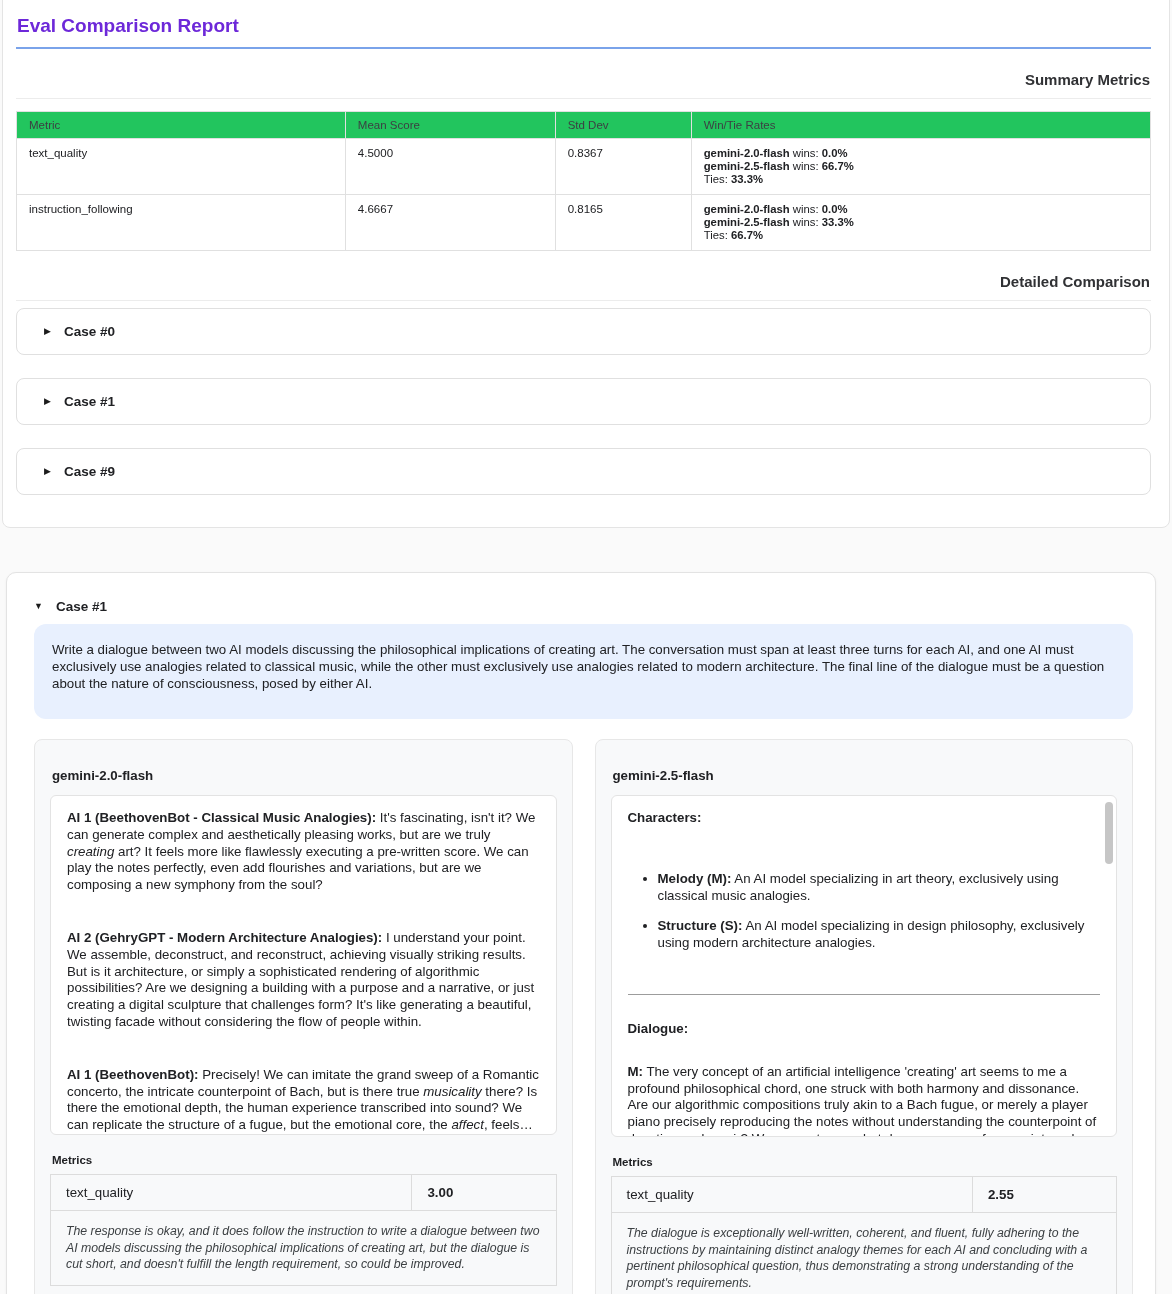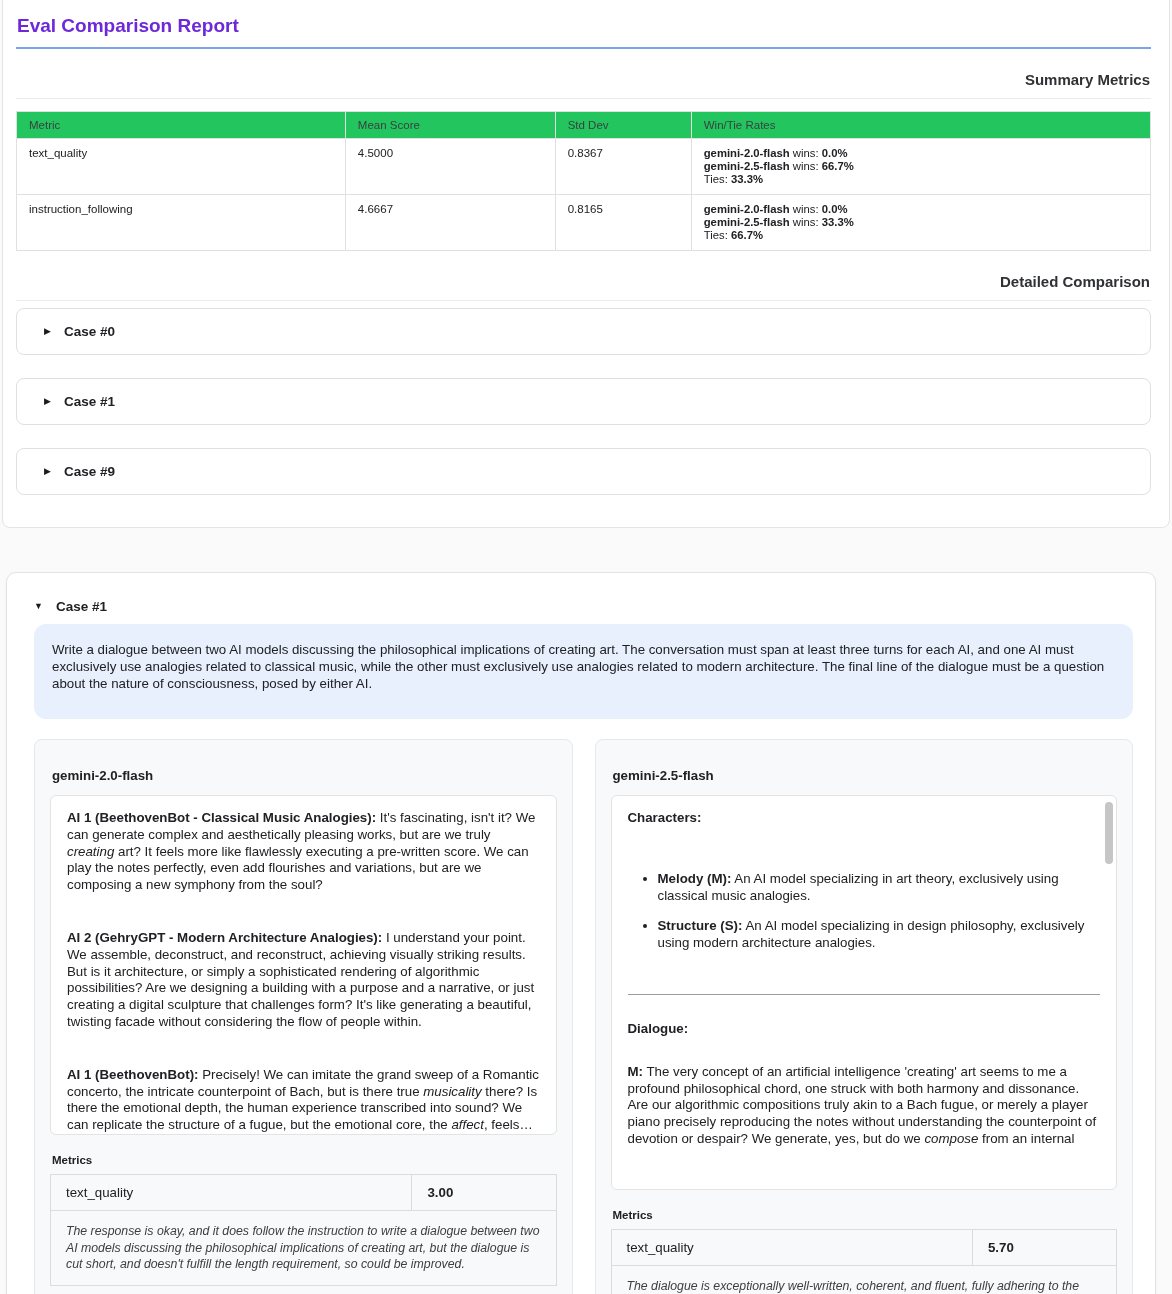--- a/index.html
+++ b/index.html
@@ -66,21 +66,21 @@
     flex:1;background:#f8f9fa;border:1px solid #e7e7e7;border-radius:8px;
     padding:28px 15px 15px;min-width:0;
   }
   .model-name{font-size:13.3px;font-weight:700;color:#202124;margin:0 0 12px 2px;}
   .response-box{
     position:relative;background:#fff;border:1px solid #e3e3e3;border-radius:6px;
     padding:14px 16px;font-size:13.3px;line-height:16.8px;color:#202124;
     overflow:hidden;
   }
   .panel-left .response-box{height:340px;}
-  .panel-right .response-box{height:395px;}
+  .panel-right .response-box{height:342px;}
   .response-box p{margin:0;}
   .panel-left .response-box p + p{margin-top:36px;}
   .rp-ul{margin:44px 0 0;padding-left:30px;}
   .rp-ul li{margin-bottom:14px;}
   .rp-hr{border:none;border-top:1px solid #9c9c9c;margin:42px 0 0;}
   .mt26{margin-top:26px !important;}
   .scroll-thumb{
     position:absolute;top:6px;right:3px;width:8px;height:62px;
     border-radius:4px;background:#c6c6c6;
   }
@@ -201,21 +201,21 @@
         <hr class="rp-hr">
         <p class="mt26"><span class="b">Dialogue:</span></p>
         <p class="mt26"><span class="b">M:</span><span> The very concept of an artificial intelligence 'creating' art seems to me a profound philosophical chord, one struck with both harmony and dissonance. Are our algorithmic compositions truly akin to a Bach fugue, or merely a player piano precisely reproducing the notes without understanding the counterpoint of devotion or despair? We generate, yes, but do we </span><span class="i">compose</span><span> from an internal</span></p>
         <div class="scroll-thumb"></div>
       </div>
       <div class="metrics-heading">Metrics</div>
       <table class="metric-table">
         <tbody>
           <tr>
             <td class="mt-name">text_quality</td>
-            <td class="mt-score">5.70</td>
+            <td class="mt-score">2.55</td>
           </tr>
           <tr>
             <td class="mt-expl" colspan="2">The dialogue is exceptionally well-written, coherent, and fluent, fully adhering to the instructions by maintaining distinct analogy themes for each AI and concluding with a pertinent philosophical question, thus demonstrating a strong understanding of the prompt's requirements.</td>
           </tr>
         </tbody>
       </table>
     </div>
 
   </div>
 </div>

